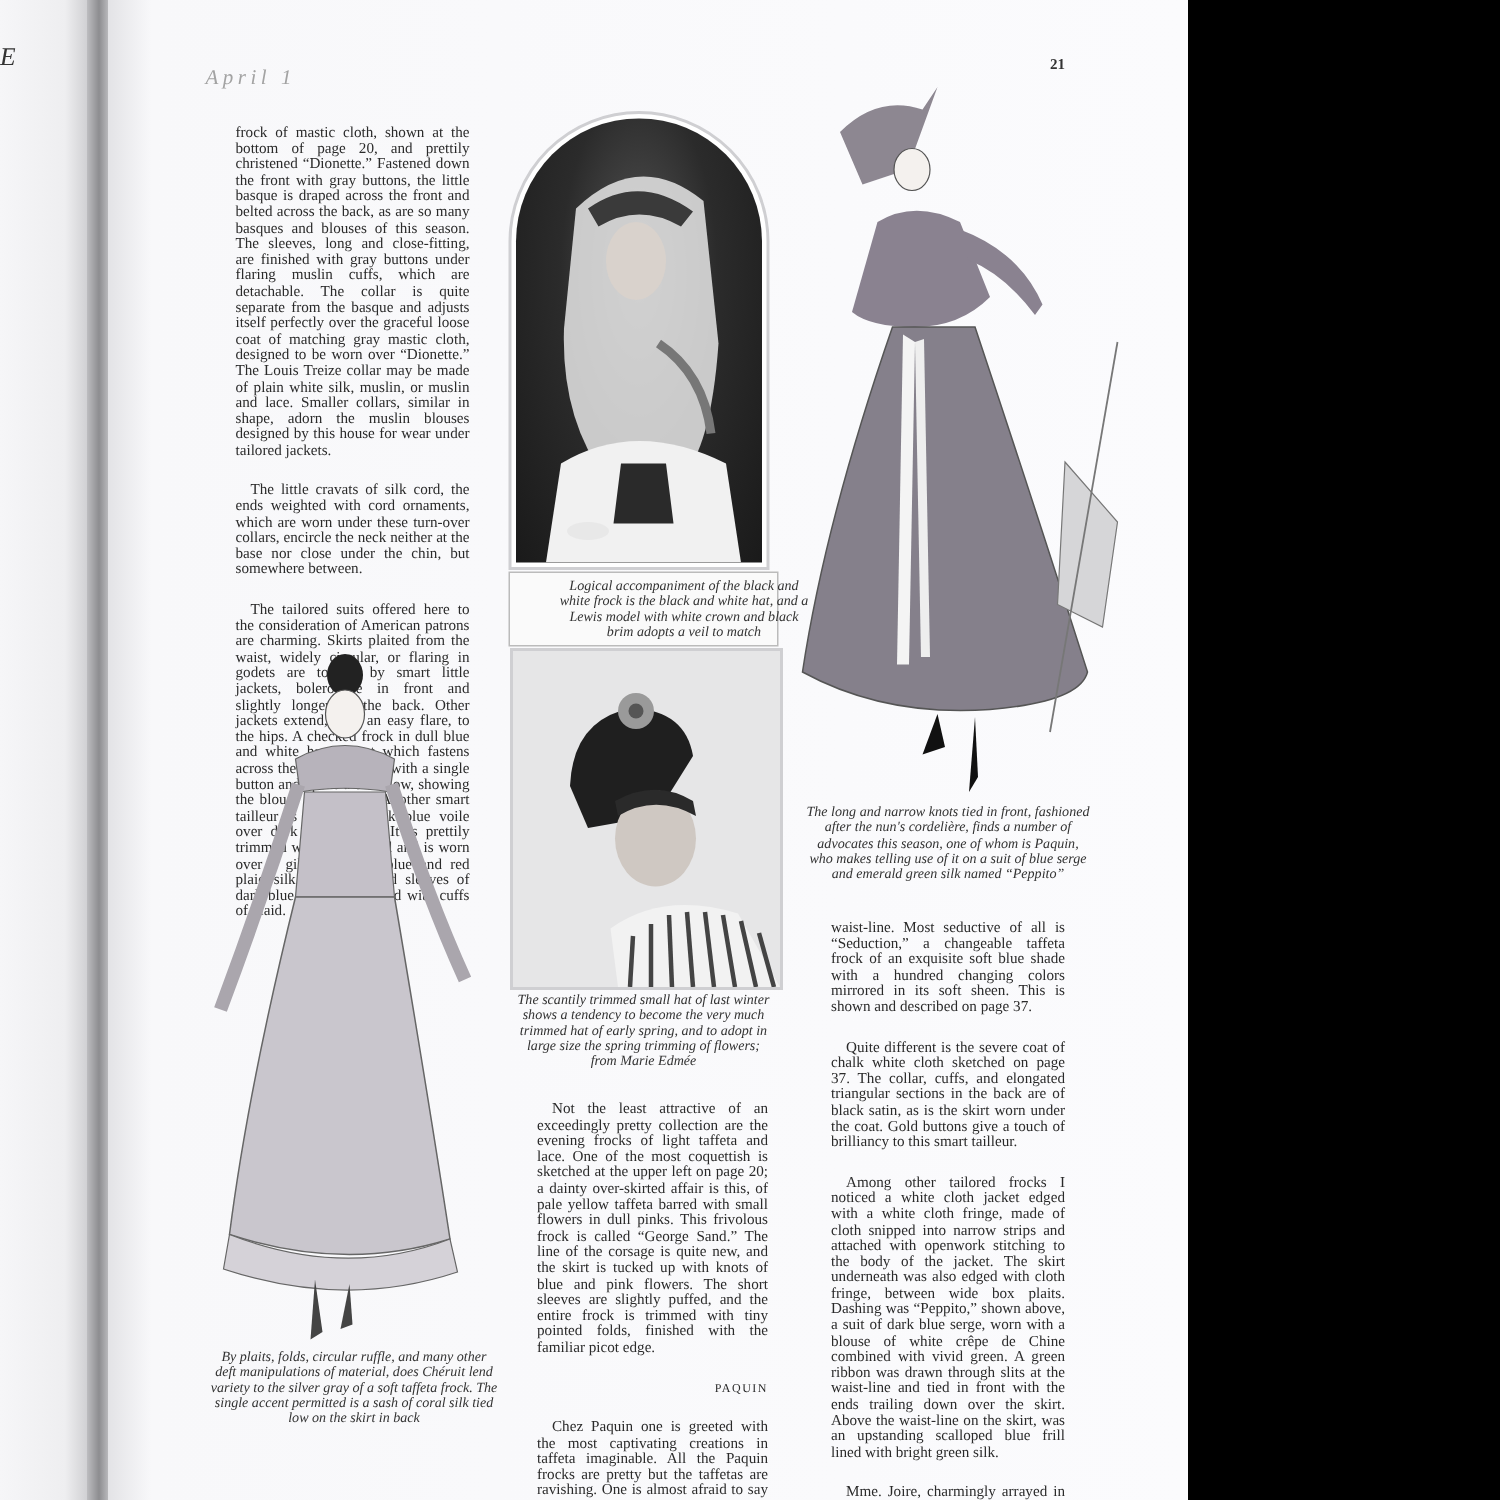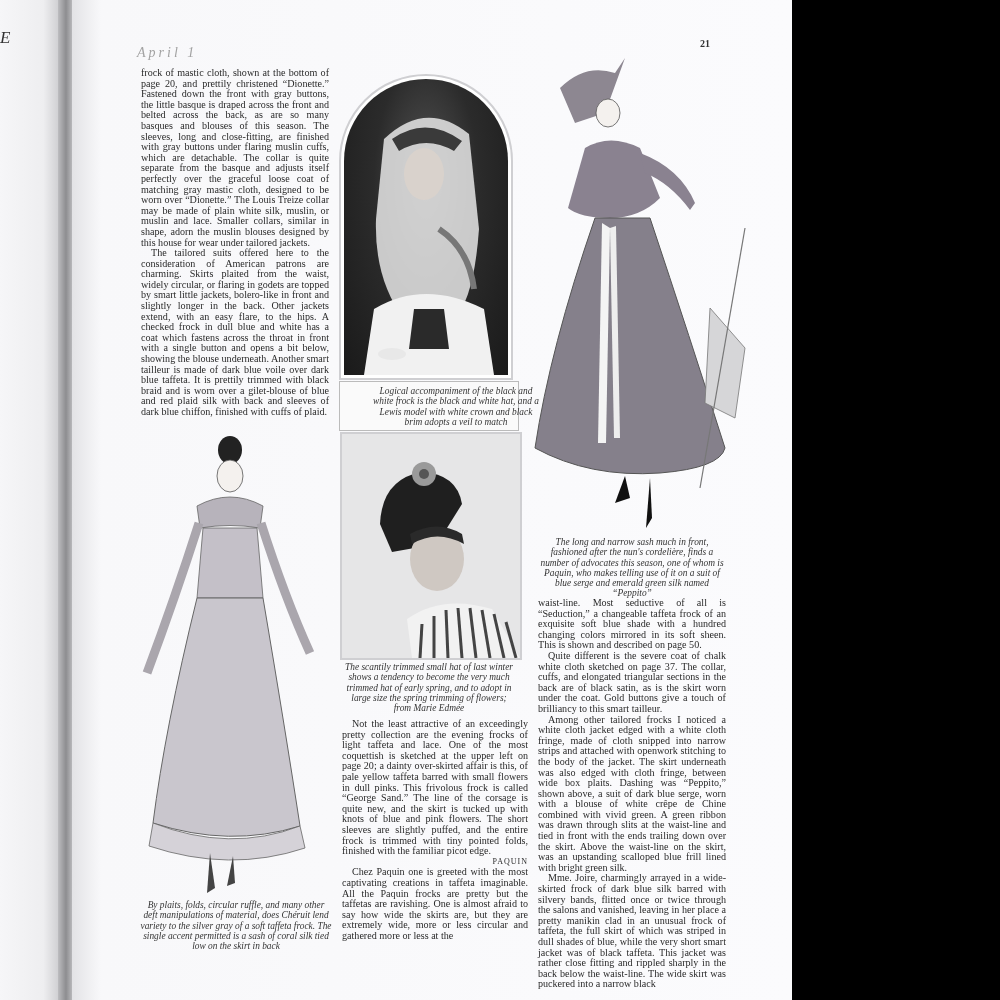--- a/index.html
+++ b/index.html
@@ -4,21 +4,21 @@
 <style>
   html,body{margin:0;padding:0;}
   body{width:1000px;height:1000px;position:relative;overflow:hidden;background:#000;font-family:"Liberation Serif","DejaVu Serif",serif;}
   .leftpage{position:absolute;left:0;top:0;width:62px;height:1000px;background:linear-gradient(to right,#f6f6f8 0%,#eeeef0 70%,#c9c9cc 100%);}
   .gutter{position:absolute;left:58px;top:0;width:16px;height:1000px;background:linear-gradient(to right,#bdbdc0,#8d8d90 50%,#c6c6c9);}
   .page{position:absolute;left:72px;top:0;width:720px;height:1000px;background:linear-gradient(to right,#e3e3e6 0%,#f8f8fa 4%,#fbfbfd 100%);}
   .leftchar{position:absolute;font-style:italic;font-size:17px;color:#333;}
   .hdr{position:absolute;top:45px;font-style:italic;font-size:14px;letter-spacing:3px;color:#a3a3a3;}
   .pnum{position:absolute;top:38px;font-size:10px;color:#333;font-weight:bold;}
   .col{position:absolute;font-size:10.1px;line-height:10.6px;color:#2a2a2a;text-align:justify;}
-  .col p{margin:0;text-indent:10px;}
+  .col p{margin:16px;text-indent:10px;}
   .col p.noind{text-indent:0;}
   .cap{position:absolute;font-style:italic;font-size:9.4px;line-height:10.3px;color:#333;text-align:center;}
   .sechead{text-align:right;font-size:8px;letter-spacing:1px;margin:10px 0 10px 0;text-indent:0 !important;}
   .photo1{position:absolute;left:339px;top:74px;width:174px;height:306px;border:2px solid #cfcfd2;border-radius:88px 88px 0 0;background:#fff;padding:3px;box-sizing:border-box;}
   .photo1 .in{width:100%;height:100%;border-radius:84px 84px 0 0;background:radial-gradient(ellipse at 50% 35%,#555 0%,#2b2b2b 45%,#1a1a1a 100%);position:relative;overflow:hidden;}
   .capbox{position:absolute;left:339px;top:381px;width:178px;height:48px;border:1px solid #bbb;background:#fafafa;}
   .photo2{position:absolute;left:340px;top:432px;width:178px;height:224px;border:2px solid #cfcfd2;background:#e9e9ea;overflow:hidden;}
   .illus{position:absolute;}
   svg{display:block;}
 </style>
@@ -30,20 +30,21 @@
 </div>
 <div class="gutter"></div>
 
 <div class="page"></div>
 
 <div class="hdr" style="left:137px;">April 1</div>
 <div class="pnum" style="left:700px;">21</div>
 
 <div class="col" style="left:141px;top:68px;width:188px;">
   <p class="noind">frock of mastic cloth, shown at the bottom of page 20, and prettily christened “Dionette.” Fastened down the front with gray buttons, the little basque is draped across the front and belted across the back, as are so many basques and blouses of this season. The sleeves, long and close-fitting, are finished with gray buttons under flaring muslin cuffs, which are detachable. The collar is quite separate from the basque and adjusts itself perfectly over the graceful loose coat of matching gray mastic cloth, designed to be worn over “Dionette.” The Louis Treize collar may be made of plain white silk, muslin, or muslin and lace. Smaller collars, similar in shape, adorn the muslin blouses designed by this house for wear under tailored jackets.</p>
+  <p>The little cravats of silk cord, the ends weighted with cord ornaments, which are worn under these turn-over collars, encircle the neck neither at the base nor close under the chin, but somewhere between.</p>
   <p>The tailored suits offered here to the consideration of American patrons are charming. Skirts plaited from the waist, widely circular, or flaring in godets are topped by smart little jackets, bolero-like in front and slightly longer in the back. Other jackets extend, with an easy flare, to the hips. A checked frock in dull blue and white has a coat which fastens across the throat in front with a single button and opens a bit below, showing the blouse underneath. Another smart tailleur is made of dark blue voile over dark blue taffeta. It is prettily trimmed with black braid and is worn over a gilet-blouse of blue and red plaid silk with back and sleeves of dark blue chiffon, finished with cuffs of plaid.</p>
 </div>
 
 <div class="photo1">
   <div class="in">
     <svg width="164" height="296" viewBox="0 0 164 296">
       <path d="M40 60 Q82 20 125 55 L135 150 Q130 220 110 240 L60 240 Q30 200 32 140 Z" fill="#e6e6e6" opacity="0.85"></path>
       <ellipse cx="80" cy="95" rx="20" ry="26" fill="#d9d2cc"></ellipse>
       <path d="M48 60 Q82 36 118 62 L110 72 Q82 56 55 72 Z" fill="#3a3a3a"></path>
       <path d="M30 230 Q80 200 140 230 L150 296 L20 296 Z" fill="#f1f1f1"></path>
@@ -93,36 +94,36 @@
     <path d="M110 95 Q150 110 165 145 L160 152 Q140 125 115 115 Z" fill="#8a8290"></path>
     <path d="M65 160 Q20 290 5 390 Q60 420 130 415 Q190 410 195 390 Q160 280 120 160 Z" fill="#85808b" stroke="#555" stroke-width="1"></path>
     <path d="M72 165 L68 385 L76 385 L80 170 Z" fill="#f4f4f4"></path>
     <path d="M80 170 L84 380 L90 380 L86 168 Z" fill="#eeeeee"></path>
     <path d="M180 250 L215 290 L205 360 L175 345 Z" fill="#d6d6d8" stroke="#777" stroke-width="0.8"></path>
     <line x1="215" y1="170" x2="170" y2="430" stroke="#777" stroke-width="1.2"></line>
     <path d="M95 418 L100 440 L85 445 Z" fill="#111"></path>
     <path d="M120 420 L122 460 L116 470 Z" fill="#111"></path>
   </svg>
 </div>
-<div class="cap" style="left:537px;top:537px;width:190px;">The long and narrow sash much in front, fashioned after the nun's cordelière, finds a number of advocates this season, one of whom is Paquin, who makes telling use of it on a suit of blue serge and emerald green silk named “Peppito”</div>
+<div class="cap" style="left:537px;top:537px;width:190px;">The long and narrow knots tied in front, fashioned after the nun's cordelière, finds a number of advocates this season, one of whom is Paquin, who makes telling use of it on a suit of blue serge and emerald green silk named “Peppito”</div>
 
 <div class="illus" style="left:135px;top:428px;width:200px;height:470px;">
   <svg width="200" height="470" viewBox="0 0 200 470">
     <ellipse cx="95" cy="22" rx="12" ry="14" fill="#222"></ellipse>
     <ellipse cx="95" cy="48" rx="13" ry="16" fill="#f4f1ee" stroke="#555" stroke-width="0.8"></ellipse>
     <path d="M62 78 Q95 60 128 78 L125 100 Q95 95 65 100 Z" fill="#b7b3bb" stroke="#666" stroke-width="0.8"></path>
     <path d="M68 100 L122 100 L128 170 L62 170 Z" fill="#c4c0c8" stroke="#666" stroke-width="0.8"></path>
     <path d="M64 95 Q40 170 12 245" stroke="#aaa6ad" stroke-width="9" fill="none"></path>
     <path d="M126 95 Q150 170 175 225" stroke="#aaa6ad" stroke-width="9" fill="none"></path>
     <path d="M62 170 Q30 300 18 395 Q95 420 165 398 Q150 300 128 170 Z" fill="#c9c6cd" stroke="#666" stroke-width="1"></path>
     <path d="M18 395 Q95 425 165 398 L170 420 Q95 445 14 418 Z" fill="#d5d2d8" stroke="#666" stroke-width="0.8"></path>
     <path d="M75 425 L80 460 L72 465 Z" fill="#444"></path>
     <path d="M98 428 L100 455 L92 458 Z" fill="#444"></path>
   </svg>
 </div>
 <div class="cap" style="left:140px;top:900px;width:192px;">By plaits, folds, circular ruffle, and many other deft manipulations of material, does Chéruit lend variety to the silver gray of a soft taffeta frock. The single accent permitted is a sash of coral silk tied low on the skirt in back</div>
 
 <div class="col" style="left:538px;top:598px;width:188px;">
-  <p class="noind">waist-line. Most seductive of all is “Seduction,” a changeable taffeta frock of an exquisite soft blue shade with a hundred changing colors mirrored in its soft sheen. This is shown and described on page 50.</p>
+  <p class="noind">waist-line. Most seductive of all is “Seduction,” a changeable taffeta frock of an exquisite soft blue shade with a hundred changing colors mirrored in its soft sheen. This is shown and described on page 37.</p>
   <p>Quite different is the severe coat of chalk white cloth sketched on page 37. The collar, cuffs, and elongated triangular sections in the back are of black satin, as is the skirt worn under the coat. Gold buttons give a touch of brilliancy to this smart tailleur.</p>
   <p>Among other tailored frocks I noticed a white cloth jacket edged with a white cloth fringe, made of cloth snipped into narrow strips and attached with openwork stitching to the body of the jacket. The skirt underneath was also edged with cloth fringe, between wide box plaits. Dashing was “Peppito,” shown above, a suit of dark blue serge, worn with a blouse of white crêpe de Chine combined with vivid green. A green ribbon was drawn through slits at the waist-line and tied in front with the ends trailing down over the skirt. Above the waist-line on the skirt, was an upstanding scalloped blue frill lined with bright green silk.</p>
   <p>Mme. Joire, charmingly arrayed in a wide-skirted frock of dark blue silk barred with silvery bands, flitted once or twice through the salons and vanished, leaving in her place a pretty manikin clad in an unusual frock of taffeta, the full skirt of which was striped in dull shades of blue, while the very short smart jacket was of black taffeta. This jacket was rather close fitting and rippled sharply in the back below the waist-line. The wide skirt was puckered into a narrow black</p>
 </div>
 
 </body></html>

